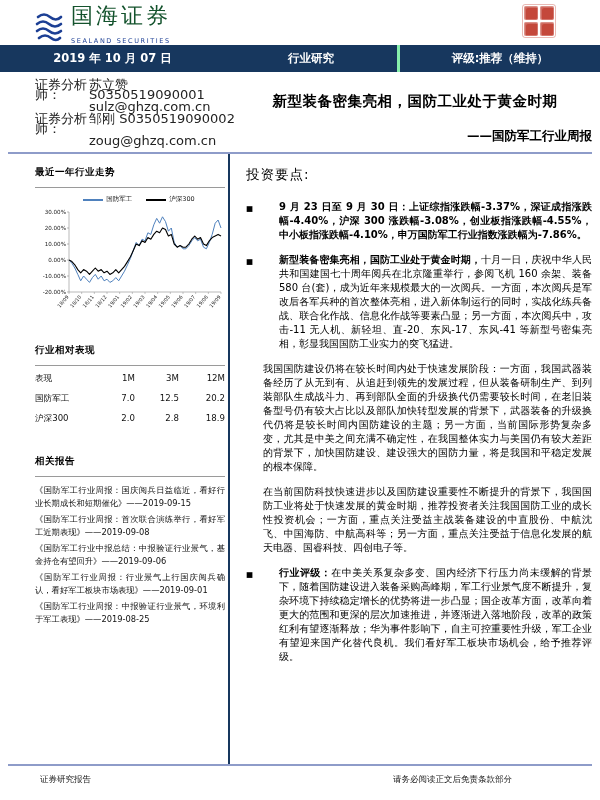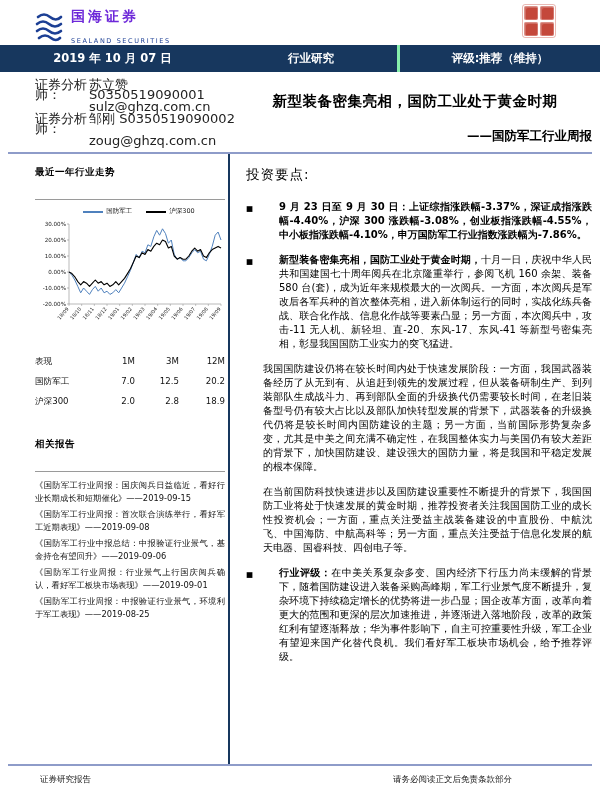--- a/index.html
+++ b/index.html
@@ -2,21 +2,21 @@
 <html><head>
 <meta charset="utf-8">
 <style>
   html,body{margin:0;padding:0;background:#e8e8e8;}
   .page{position:relative;width:600px;height:800px;background:#ffffff;margin:0 auto;
         font-family:"DejaVu Sans","Liberation Sans",sans-serif;color:#000;overflow:hidden;}
 
   
   .logo{position:absolute;left:34px;top:6px;display:flex;align-items:center;}
   .logo-mark{width:30px;height:32px;margin-right:7px;}
-  .logo-cn{font-size:14px;font-weight:bold;color:#6d28d9;letter-spacing:3px;line-height:20px;}
+  .logo-cn{font-size:22px;font-weight:normal;color:#14532d;letter-spacing:3px;line-height:20px;}
   .logo-en{font-size:6.5px;color:#1c3f94;letter-spacing:1.6px;margin-top:11px;}
   .seal{position:absolute;right:44px;top:4px;width:30px;height:30px;display:grid;
         grid-template-columns:1fr 1fr;grid-template-rows:1fr 1fr;gap:2px;padding:1px;
         border:1px solid rgba(192,57,43,.35);border-radius:3px;}
   .seal span{background:#c0392b;border-radius:2px;opacity:.92;
         box-shadow:inset 0 0 0 1px rgba(255,255,255,.25), inset 2px 2px 0 rgba(255,255,255,.2);}
 
   
   .navbar{position:absolute;left:0;top:45px;width:600px;height:27px;background:#17375e;
           display:flex;color:#fff;font-weight:bold;font-size:11.5px;line-height:27px;}
@@ -34,21 +34,21 @@
   .subtitle{position:absolute;left:238px;top:128px;width:354px;text-align:right;
             font-size:12.5px;font-weight:bold;}
 
   .rule-top{position:absolute;left:8px;top:152px;width:584px;height:2px;background:#8e9cc9;}
   .vdivider{position:absolute;left:228px;top:154px;width:2px;height:610px;background:#17375e;}
   .rule-bottom{position:absolute;left:8px;top:764px;width:584px;height:2px;background:#8e9cc9;}
 
   
   .sidebar{position:absolute;left:35px;top:166px;width:190px;}
   .side-h{font-size:9.5px;font-weight:bold;border-bottom:1.4px solid #9a9a9a;
-          padding-bottom:20px;margin-bottom:7px;letter-spacing:.5px;}
+          padding-bottom:8px;margin-bottom:7px;letter-spacing:.5px;}
   .legend{display:flex;justify-content:center;gap:14px;font-size:6.5px;color:#222;margin:2px 0 2px 18px;}
   .legend-item{display:flex;align-items:center;}
   .legend-swatch{display:inline-block;width:20px;height:2px;margin-right:3px;}
   .chart-block{margin-bottom:20px;}
   .side-table{display:grid;grid-template-columns:1fr 34px 44px 46px;font-size:8.6px;
               row-gap:8px;margin-bottom:30px;color:#111;}
   .side-table .num{text-align:right;}
   .reports-list{font-size:8.3px;line-height:13px;text-align:justify;color:#111;}
   .report-item{margin-bottom:3px;}
 
@@ -167,20 +167,21 @@
           <text x="160.66666666666669" y="91" text-anchor="end" font-size="5" fill="#222" transform="rotate(-50 160.66666666666669 91)">19/07</text>
           <line x1="173.33333333333334" y1="86" x2="173.33333333333334" y2="88" stroke="#8c8c8c" stroke-width="0.5"></line>
           <text x="173.33333333333334" y="91" text-anchor="end" font-size="5" fill="#222" transform="rotate(-50 173.33333333333334 91)">19/08</text>
           <line x1="186" y1="86" x2="186" y2="88" stroke="#8c8c8c" stroke-width="0.5"></line>
           <text x="186" y="91" text-anchor="end" font-size="5" fill="#222" transform="rotate(-50 186 91)">19/09</text>
           <polyline points="34.0,54.0 36.9,57.2 39.8,62.0 42.8,68.4 45.7,74.8 48.6,70.0 51.5,73.2 54.5,76.4 57.4,71.6 60.3,68.4 63.2,73.2 66.2,70.0 69.1,74.8 72.0,73.2 74.9,76.4 77.8,74.8 80.8,71.6 83.7,74.8 86.6,70.0 89.5,65.2 92.5,58.8 95.4,52.4 98.3,44.4 101.2,36.4 104.2,39.6 107.1,33.2 110.0,34.8 112.9,26.8 115.8,28.4 118.8,18.8 121.7,12.4 124.6,17.2 127.5,10.8 130.5,15.6 133.4,25.2 136.3,22.0 139.2,36.4 142.2,41.2 145.1,39.6 148.0,42.8 150.9,42.8 153.8,39.6 156.8,34.8 159.7,31.6 162.6,34.8 165.5,33.2 168.5,41.2 171.4,42.8 174.3,36.4 177.2,28.4 180.2,17.2 183.1,14.0 186.0,22.0" fill="none" stroke="#4f81bd" stroke-width="1" stroke-linejoin="round"></polyline>
           <polyline points="34.0,54.0 36.9,55.6 39.8,58.8 42.8,63.6 45.7,66.8 48.6,63.6 51.5,65.2 54.5,68.4 57.4,65.2 60.3,62.0 63.2,65.2 66.2,63.6 69.1,66.8 72.0,65.2 74.9,68.4 77.8,66.8 80.8,63.6 83.7,66.8 86.6,63.6 89.5,60.4 92.5,55.6 95.4,50.8 98.3,44.4 101.2,38.0 104.2,39.6 107.1,34.8 110.0,36.4 112.9,31.6 115.8,33.2 118.8,28.4 121.7,25.2 124.6,26.8 127.5,22.0 130.5,23.6 133.4,30.0 136.3,28.4 139.2,38.0 142.2,41.2 145.1,39.6 148.0,41.2 150.9,41.2 153.8,38.0 156.8,33.2 159.7,30.0 162.6,33.2 165.5,31.6 168.5,38.0 171.4,39.6 174.3,34.8 177.2,31.6 180.2,30.0 183.1,28.4 186.0,30.0" fill="none" stroke="#000000" stroke-width="1.1" stroke-linejoin="round"></polyline>
         </svg>
     </div>
 
+    <div class="side-h">行业相对表现</div>
     <div class="side-table">
       <span>表现</span>
       <span class="num">1M</span>
       <span class="num">3M</span>
       <span class="num">12M</span>
       <span>国防军工</span>
       <span class="num">7.0</span>
       <span class="num">12.5</span>
       <span class="num">20.2</span>
       <span>沪深300</span>

